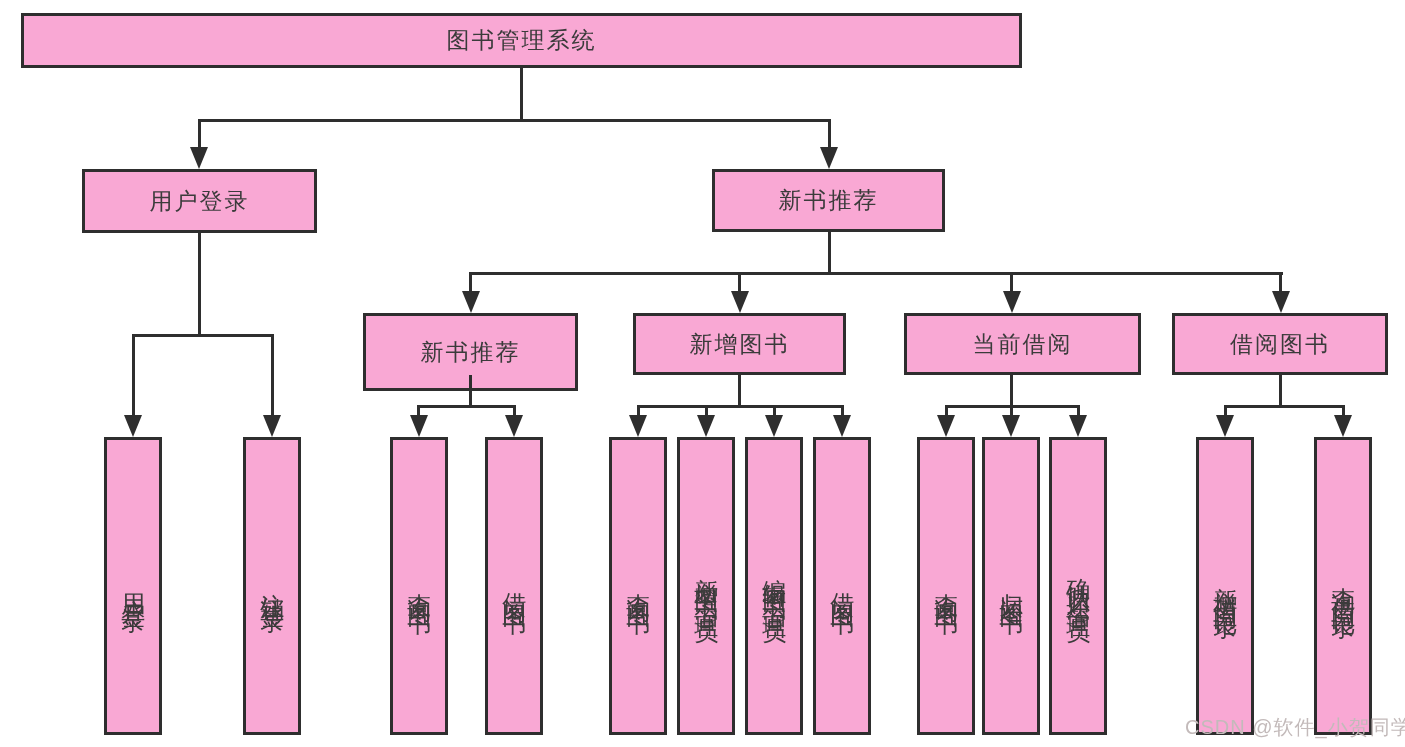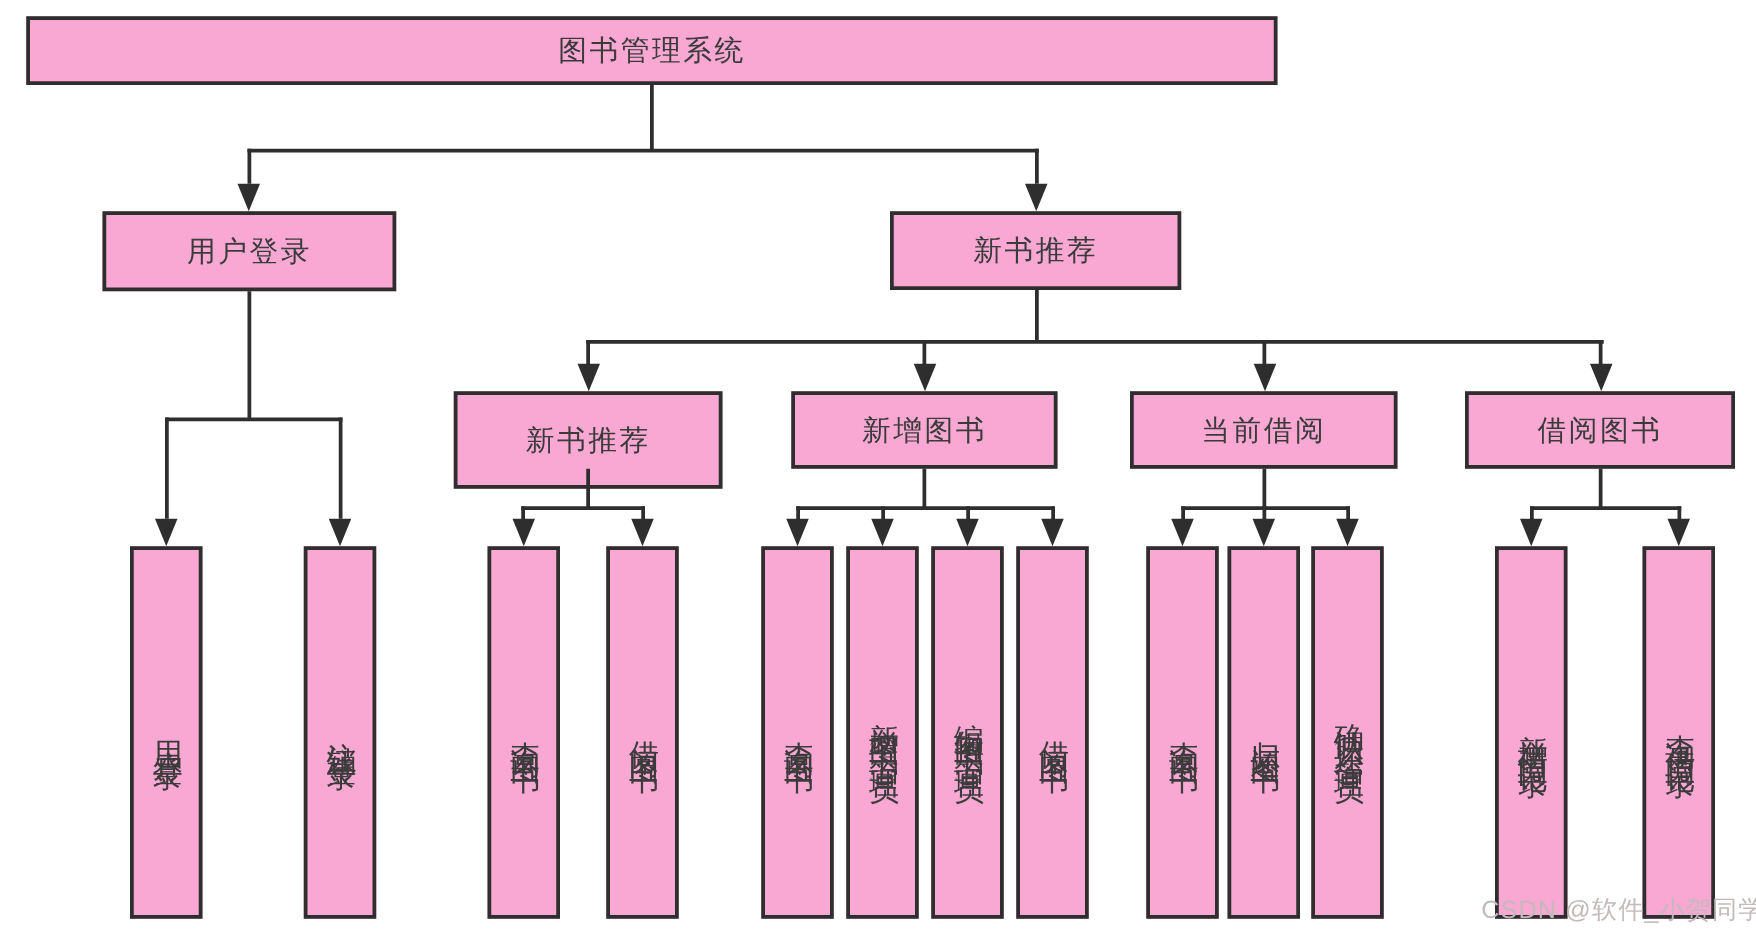--- a/index.html
+++ b/index.html
@@ -63,21 +63,21 @@
   <div class="node h" style="left:712px;top:169px;width:233px;height:63px">
     <span>新书推荐</span>
   </div>
 
   <div class="node h" style="left:363px;top:313px;width:215px;height:78px">
     <span>新书推荐</span>
   </div>
   <div class="node h" style="left:633px;top:313px;width:213px;height:62px">
     <span>新增图书</span>
   </div>
-  <div class="node h" style="left:904px;top:313px;width:214px;height:62px">
+  <div class="node h" style="left:904px;top:313px;width:237px;height:62px">
     <span>当前借阅</span>
   </div>
   <div class="node h" style="left:1172px;top:313px;width:216px;height:62px">
     <span>借阅图书</span>
   </div>
 
   <div class="node v" style="left:104px;top:437px;width:58px;height:298px">
     <span>用户登录</span>
   </div>
   <div class="node v" style="left:243px;top:437px;width:58px;height:298px">

